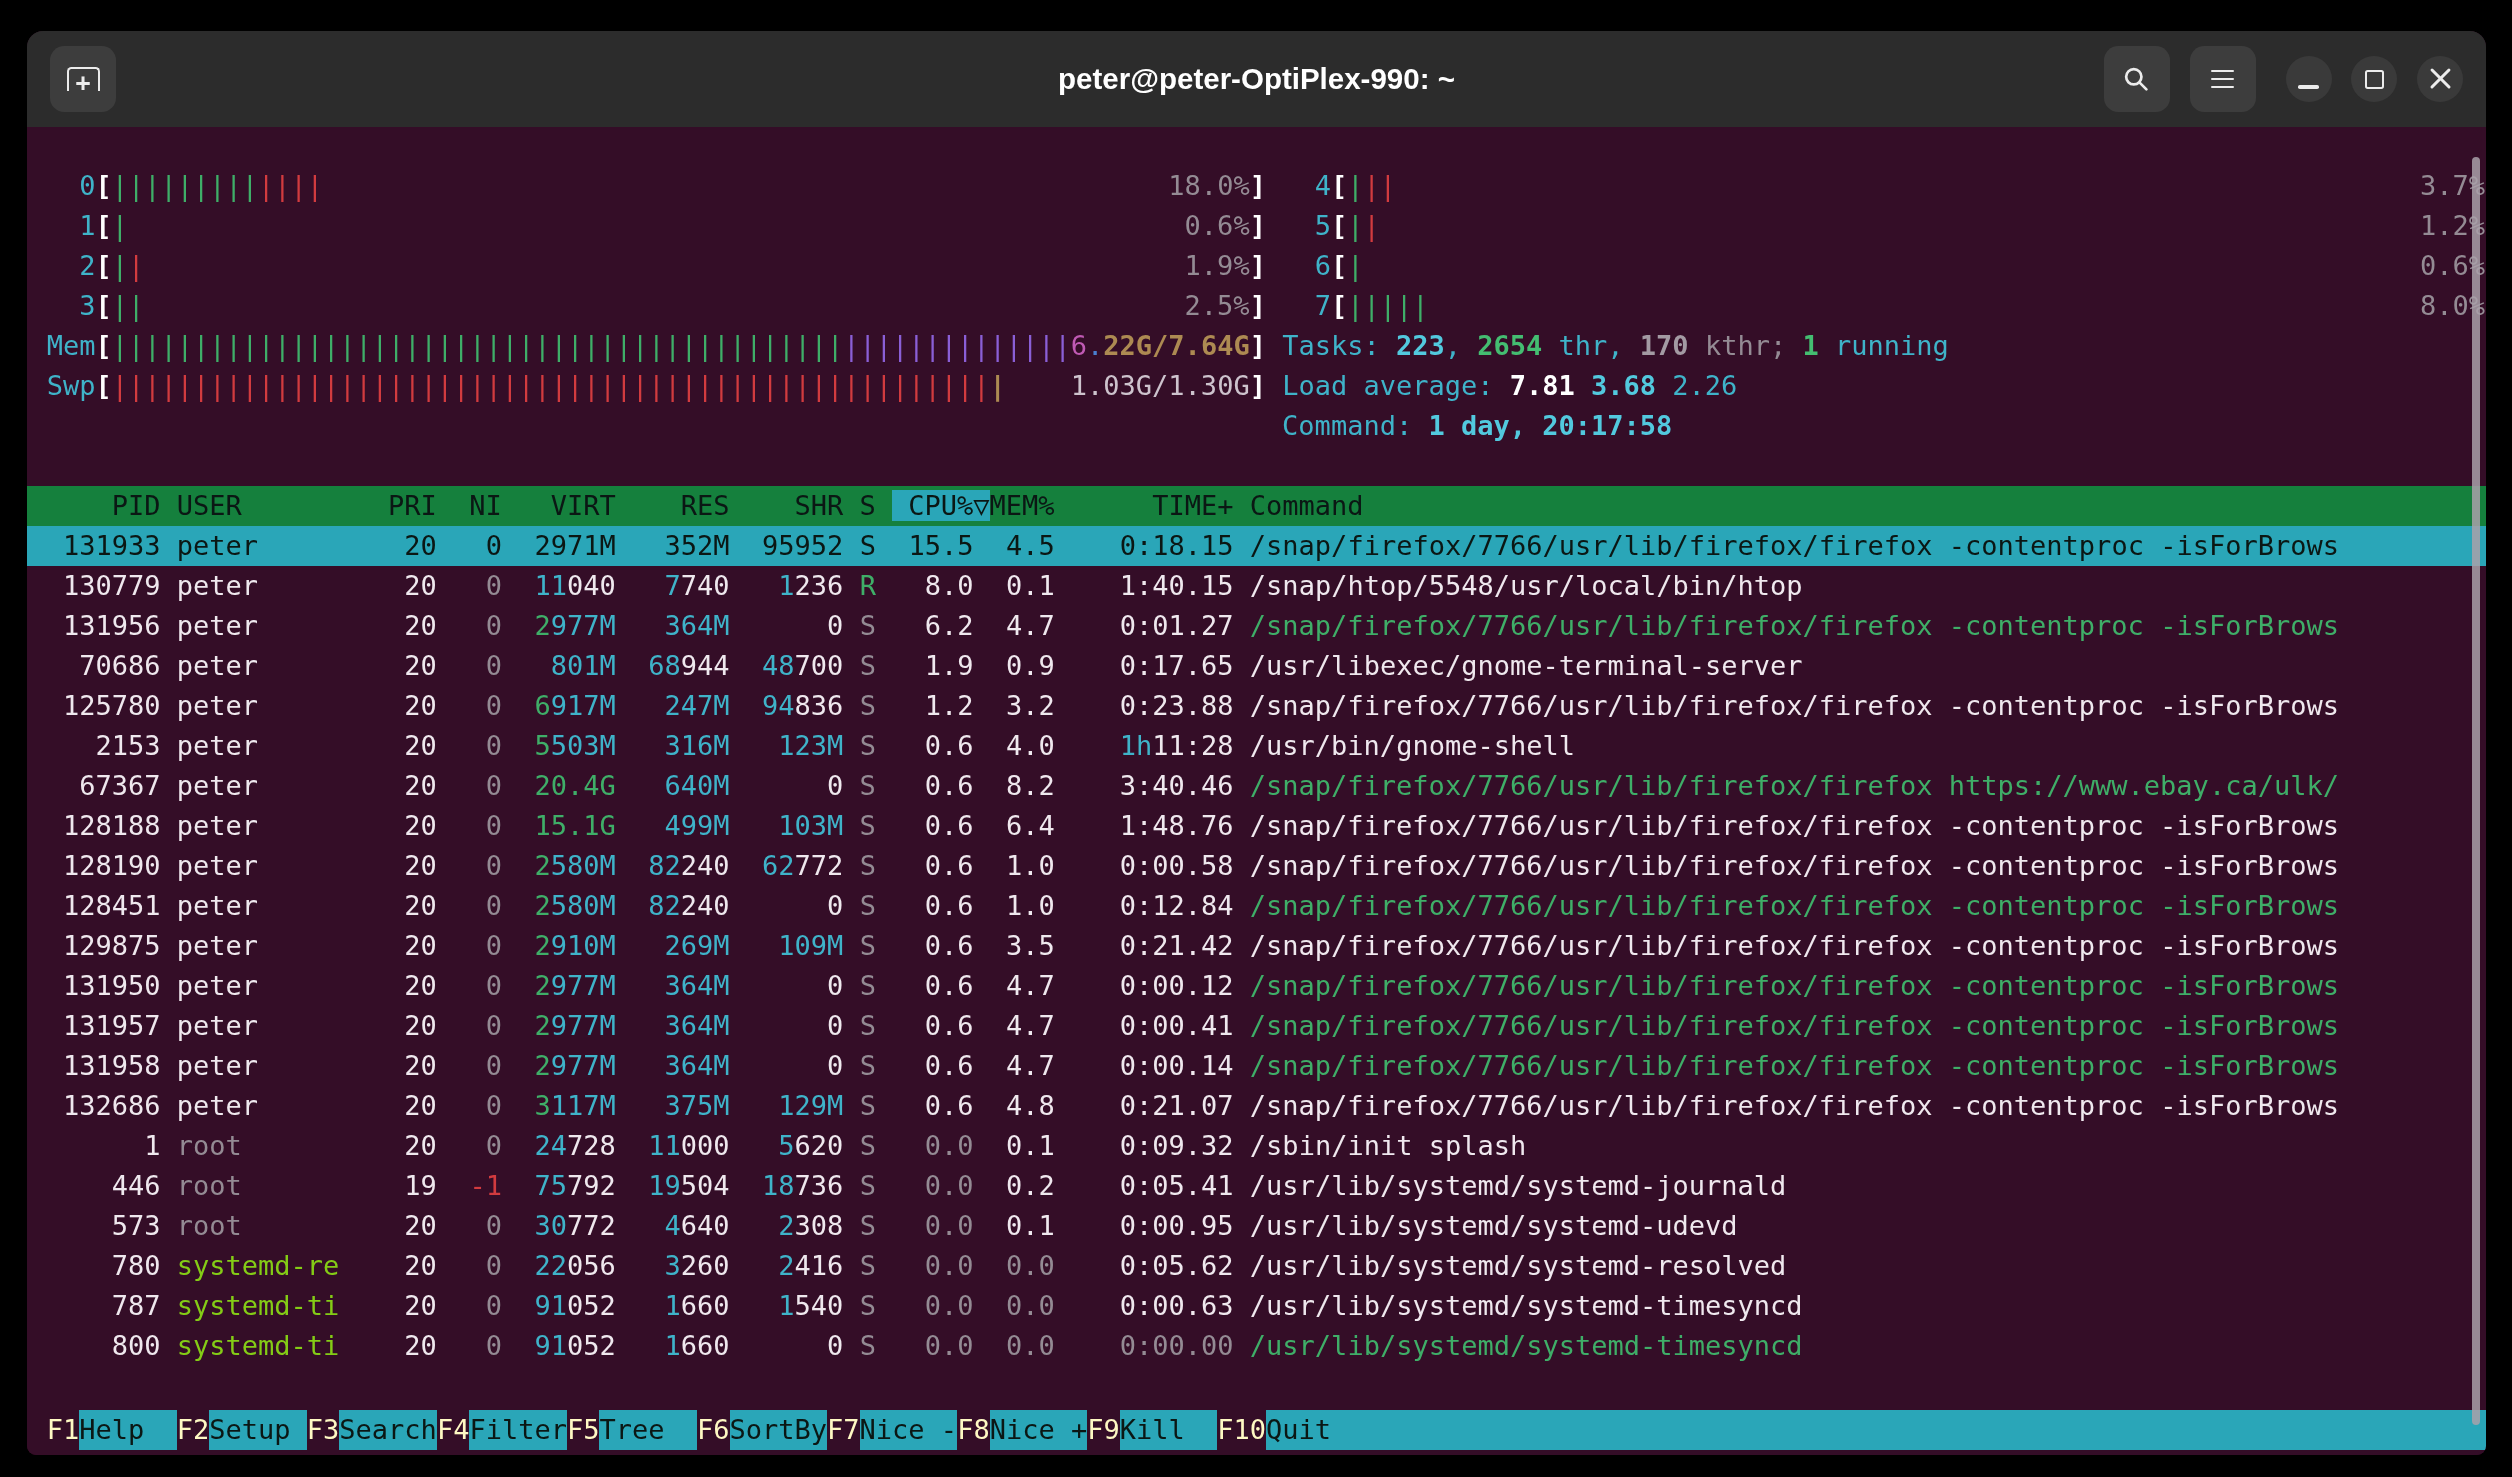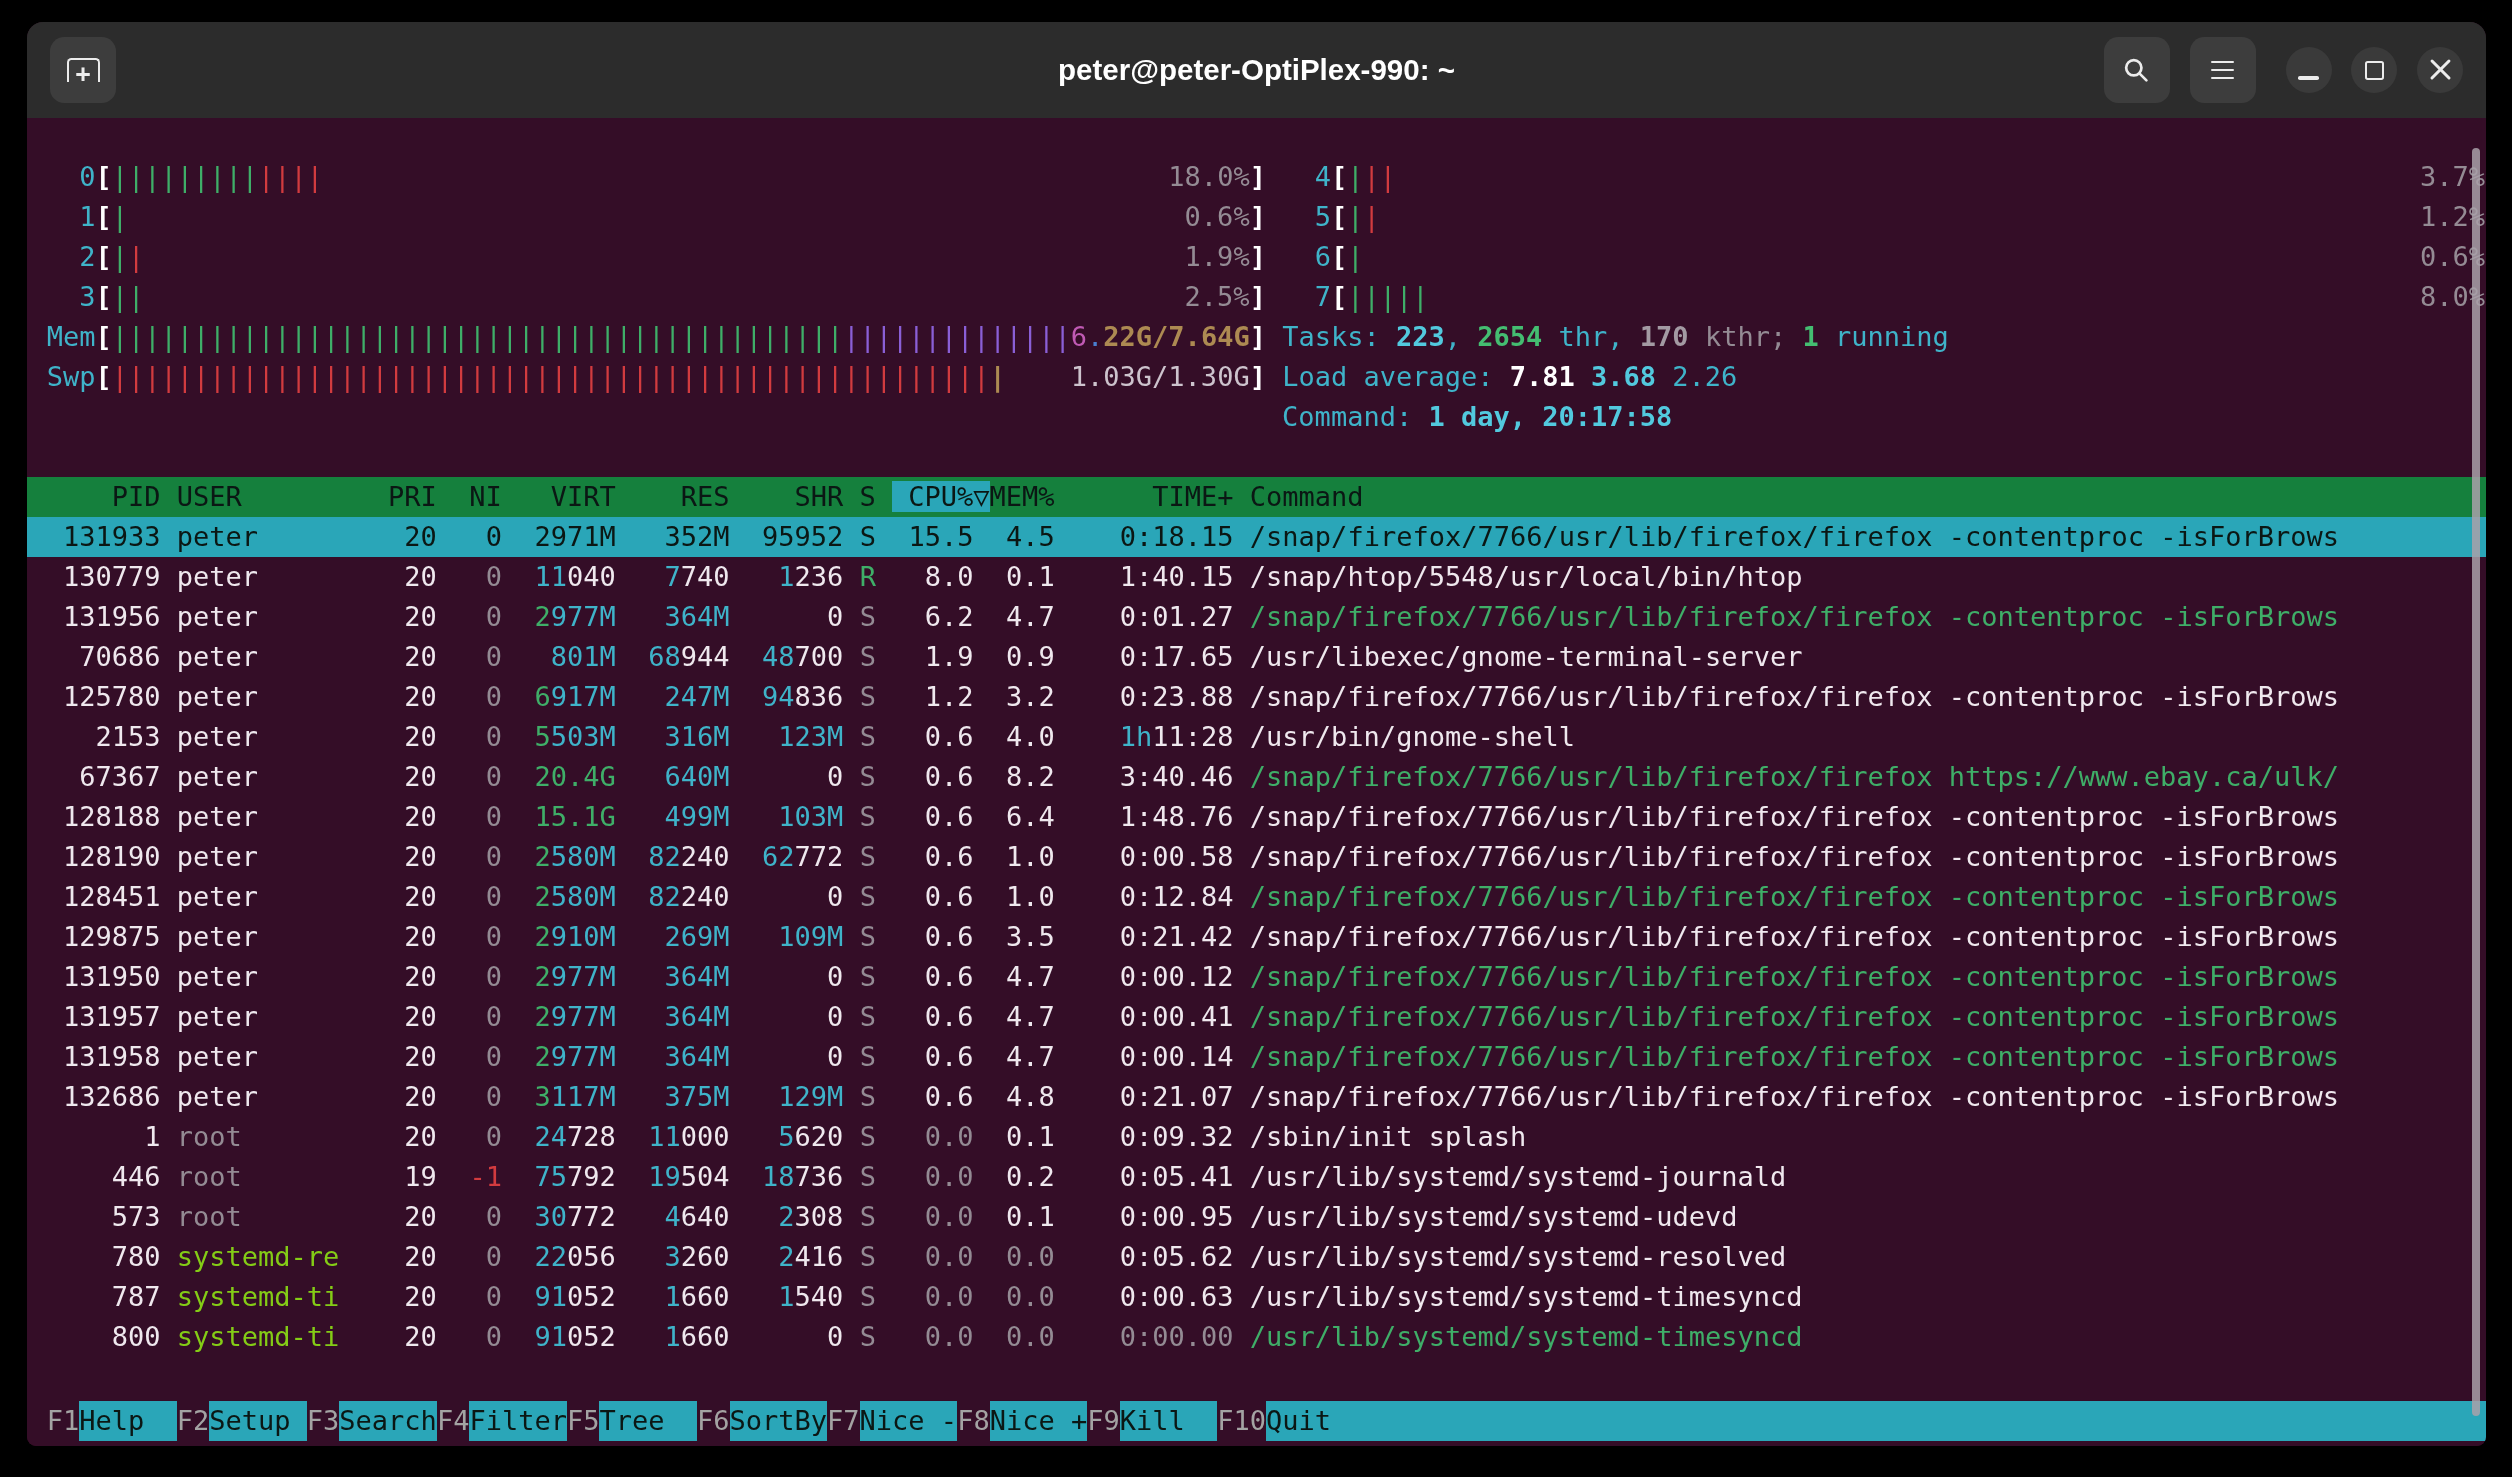--- a/index.html
+++ b/index.html
@@ -1,18 +1,18 @@
 <!DOCTYPE html>
 <html style="font-size:14.3px"><head>
 <meta charset="utf-8">
 <style>
   html,body{margin:0;padding:0;background:#000;}
   body{width:2512px;height:1478px;position:relative;overflow:hidden;
        font-family:"Liberation Sans", sans-serif;}
-  .window{position:absolute;left:27px;top:22px;width:2459px;height:1424px;
+  .window{position:absolute;left:27px;top:31px;width:2459px;height:1424px;
           border-radius:16px 16px 9px 9px;overflow:hidden;
           box-shadow:0 12.5px 54px rgba(0,0,0,.8);background:#340d27;}
   
   .titlebar{height:96px;background:#2c2c2c;display:flex;align-items:center;
             padding:0 23px;position:relative;}
   .tb-title{position:absolute;left:0;right:0;text-align:center;color:#fff;
             font-weight:bold;font-size:29.5px;pointer-events:none;}
   .tb-btn{width:66px;height:66px;border-radius:14.3px;background:#3d3d3d;
           display:flex;align-items:center;justify-content:center;flex:none;z-index:2;}
   .tb-circle{width:46px;height:46px;border-radius:50%;background:#3a3a3a;
@@ -58,21 +58,21 @@
   .c-pink{color:#c05ab4;}
   .c-swpval{color:#cdc3cd;}
   .c-brk{color:#ffffff;font-weight:bold;}
   .bg-header{background:#15803d;color:#0b1714;}
   .bg-header .hdr{color:#0b1714;}
   .bg-sort{background:#2aa6b8;color:#0b1714;}
   .bg-sel{background:#2aa6b8;}
   .bg-sel span{color:#0b1714 !important;font-weight:normal !important;}
   .tab-main{background:#2fa25a;color:#0b1714;}
   .tab-io{background:#1c57a5;color:#3fb3c9;}
-  .fkey{color:#a3a3a3;}
+  .fkey{color:#fef9c3;}
   .faction{background:#2aa6b8;color:#0b1714;}
   .ffill{background:#2aa6b8;flex:1;}
   .scrollbar{position:absolute;right:6.3px;top:30px;bottom:30px;width:8px;
              background:#a9a1a9;border-radius:4.5px;opacity:.85;}
 </style>
 </head>
 <body>
 
 <div class="window">
   <div class="titlebar">

